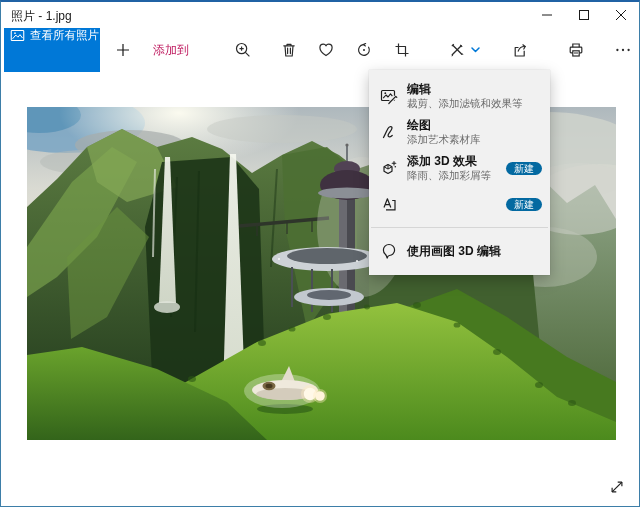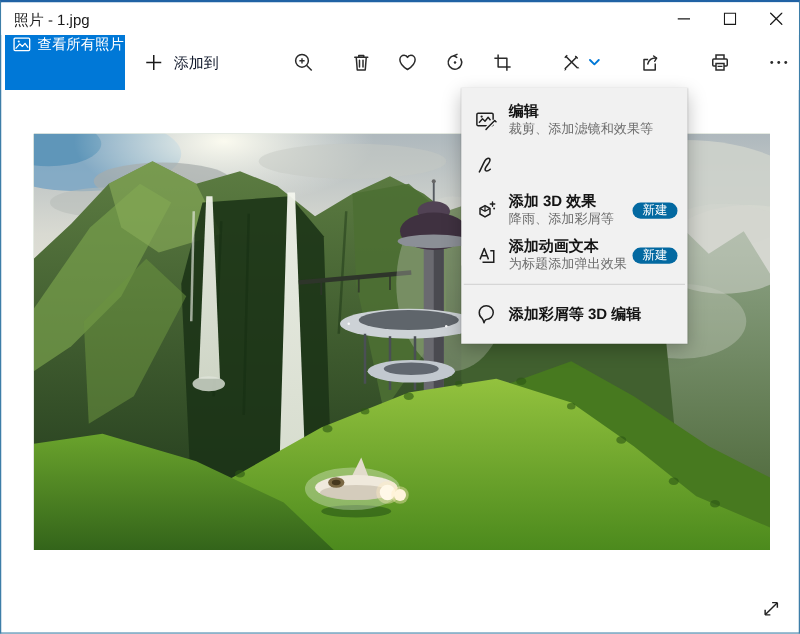--- a/index.html
+++ b/index.html
@@ -15,21 +15,21 @@
   .title-text { position:absolute; left:10px; top:6px; font-size:12px; color:#1a1a1a; white-space:nowrap; }
   .wbtn { position:absolute; top:0; width:37px; height:26px; display:flex; align-items:center; justify-content:center; background:#fff; cursor:default; }
   .wbtn svg { display:block; }
   
   .cmdbar { position:absolute; left:1px; top:26px; width:637px; height:44px; background:#fff; }
   .viewall {
     position:absolute; left:2px; top:0; width:96px; height:44px; background:#0078d7;
     color:#fff; display:flex; align-items:flex-start; gap:5px; padding-left:6px; cursor:pointer;
   }
   .viewall .lbl { font-size:11.5px; white-space:nowrap; letter-spacing:0; }
-  .addto { position:absolute; left:106px; top:0; height:44px; display:flex; align-items:center; gap:9px; padding:0 8px; color:#0f172a; cursor:pointer; }
+  .addto { position:absolute; left:106px; top:0; height:44px; display:flex; align-items:center; gap:23px; padding:0 8px; color:#be185d; cursor:pointer; }
   .addto .lbl { font-size:12px; white-space:nowrap; }
   .tbtn { position:absolute; top:6px; width:32px; height:32px; display:flex; align-items:center; justify-content:center; background:transparent; cursor:pointer; }
   .tbtn-edit { width:48px; gap:5px; }
   
   .photo-canvas { position:absolute; left:26px; top:105px; width:589px; height:333px; overflow:hidden; background:#9db08e; }
   .photo-canvas svg { display:block; width:589px; height:333px; }
   
   .menu {
     position:absolute; left:368px; top:68px; width:181px; background:#f1f1f1;
     box-shadow:0 5px 14px rgba(0,0,0,.25), 0 0 1px rgba(0,0,0,.2);
@@ -285,20 +285,24 @@
         <span class="msub">裁剪、添加滤镜和效果等</span>
       </span>
     </div>
 
     <div class="mitem">
       <span class="micon">
         <svg width="18" height="18" viewBox="0 0 18 18">
           <path d="M3.5,14.5 C4.5,13 6,9 8,5.5 C9,3.8 11,3 11.8,4.2 C12.6,5.4 11.5,7 9.8,9.2 C8.4,11 7.6,12.6 8.4,13.4 C9.2,14.2 10.8,13.6 12.2,12.4" fill="none" stroke="#1f1f1f" stroke-width="1.3" stroke-linecap="round"></path>
         </svg>
       </span>
+      <span class="mtext">
+        <span class="mtitle">绘图</span>
+        <span class="msub">添加艺术素材库</span>
+      </span>
     </div>
 
     <div class="mitem">
       <span class="micon">
         <svg width="18" height="18" viewBox="0 0 18 18">
           <path d="M8,5.5 L12,7.8 V12.2 L8,14.5 L4,12.2 V7.8 Z" fill="none" stroke="#1f1f1f" stroke-width="1.2" stroke-linejoin="round"></path>
           <path d="M8,5.5 V10 M4,7.8 L8,10 L12,7.8" fill="none" stroke="#1f1f1f" stroke-width="1"></path>
           <path d="M14,2.5 V6 M12.2,4.2 H15.8" stroke="#1f1f1f" stroke-width="1.1" stroke-linecap="round"></path>
           <circle cx="15.3" cy="7.8" r="0.8" fill="#1f1f1f"></circle>
         </svg>
@@ -310,38 +314,34 @@
       <span class="badge">新建</span>
     </div>
 
     <div class="mitem">
       <span class="micon">
         <svg width="18" height="18" viewBox="0 0 18 18">
           <path d="M4,12.5 L7.4,3.8 L10.8,12.5 M5.3,9.6 H9.5" fill="none" stroke="#1f1f1f" stroke-width="1.2" stroke-linejoin="round"></path>
           <path d="M12.2,5.5 H15 V14.8 H6" fill="none" stroke="#1f1f1f" stroke-width="1.2"></path>
         </svg>
       </span>
+      <span class="badge">新建</span>
+    </div>
+
+
+    <div class="mdivider"></div>
+
+    <div class="mitem">
+      <span class="micon">
+        <svg width="18" height="18" viewBox="0 0 18 18">
+          <path d="M9,2.5 C12.2,2.5 14.6,5 14.6,8 C14.6,11 12.2,13.4 9.4,13.5 C8.2,13.6 7.6,14.8 7.2,16.2 C6.8,14.7 6.3,13.3 5.5,12.5 C4.1,11.5 3.4,9.9 3.4,8 C3.4,5 5.8,2.5 9,2.5 Z" fill="none" stroke="#1f1f1f" stroke-width="1.2" stroke-linejoin="round"></path>
+        </svg>
+      </span>
       <span class="mtext">
-        <span class="mtitle">添加动画文本</span>
-        <span class="msub">为标题添加弹出效果</span>
-      </span>
-      <span class="badge">新建</span>
-    </div>
-
-
-    <div class="mdivider"></div>
-
-    <div class="mitem">
-      <span class="micon">
-        <svg width="18" height="18" viewBox="0 0 18 18">
-          <path d="M9,2.5 C12.2,2.5 14.6,5 14.6,8 C14.6,11 12.2,13.4 9.4,13.5 C8.2,13.6 7.6,14.8 7.2,16.2 C6.8,14.7 6.3,13.3 5.5,12.5 C4.1,11.5 3.4,9.9 3.4,8 C3.4,5 5.8,2.5 9,2.5 Z" fill="none" stroke="#1f1f1f" stroke-width="1.2" stroke-linejoin="round"></path>
-        </svg>
-      </span>
-      <span class="mtext">
-        <span class="mtitle">添加彩屑等 3D 编辑</span>
+        <span class="mtitle">使用画图 3D 编辑</span>
       </span>
     </div>
   </div>
 
   <div class="fsbtn">
     <svg width="16" height="16" viewBox="0 0 18 18">
       <path d="M3.5,14.5 L14.5,3.5" stroke="#1f1f1f" stroke-width="1.3" fill="none"></path>
       <path d="M14.5,3.5 H9.8 M14.5,3.5 V8.2 M3.5,14.5 H8.2 M3.5,14.5 V9.8" stroke="#1f1f1f" stroke-width="1.3" fill="none"></path>
     </svg>
   </div>

